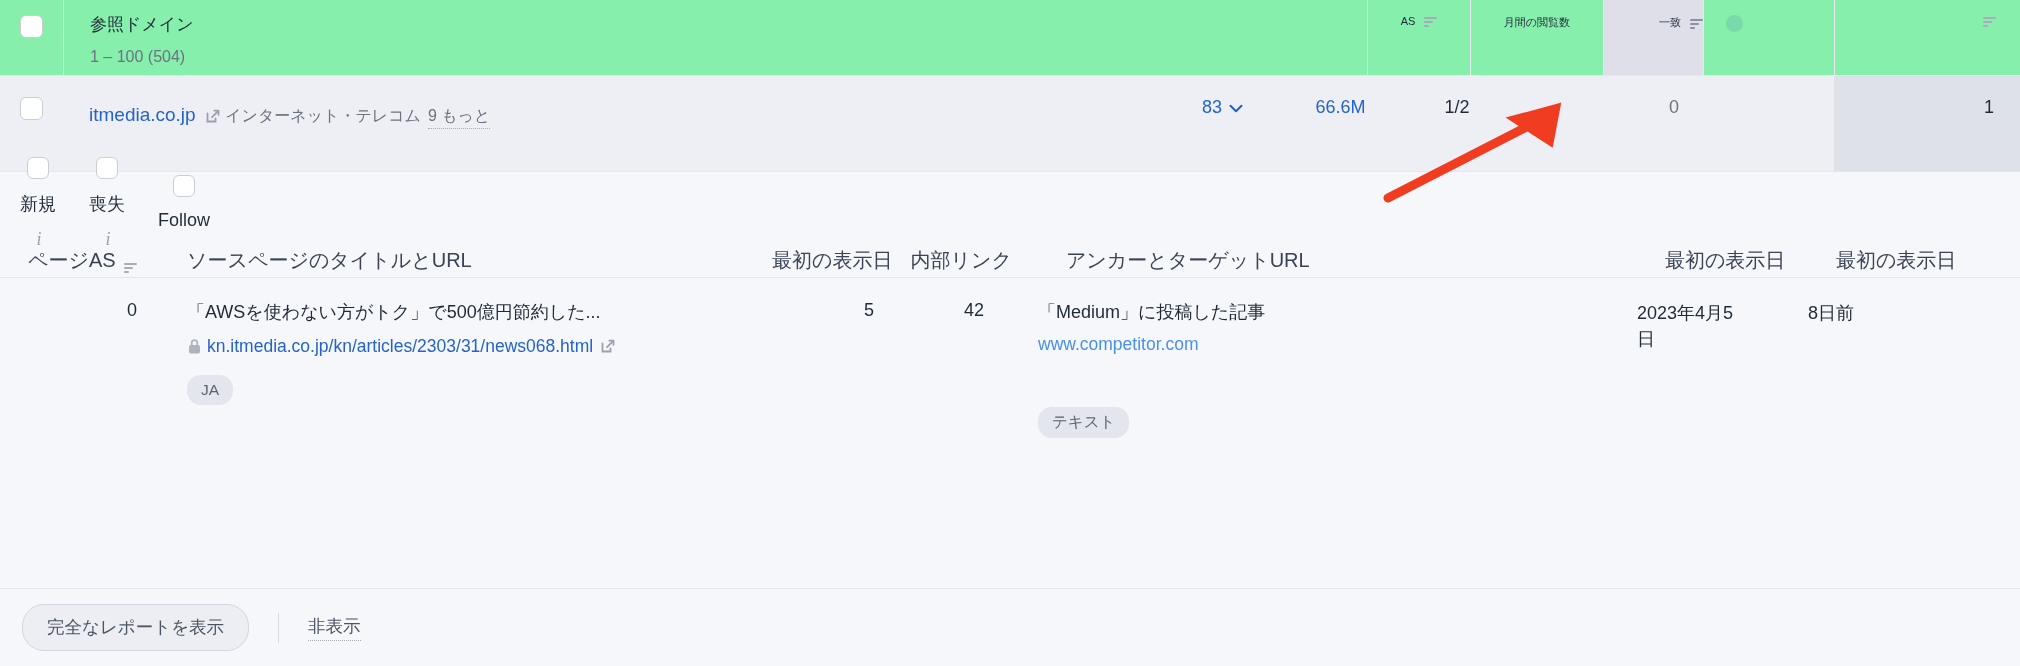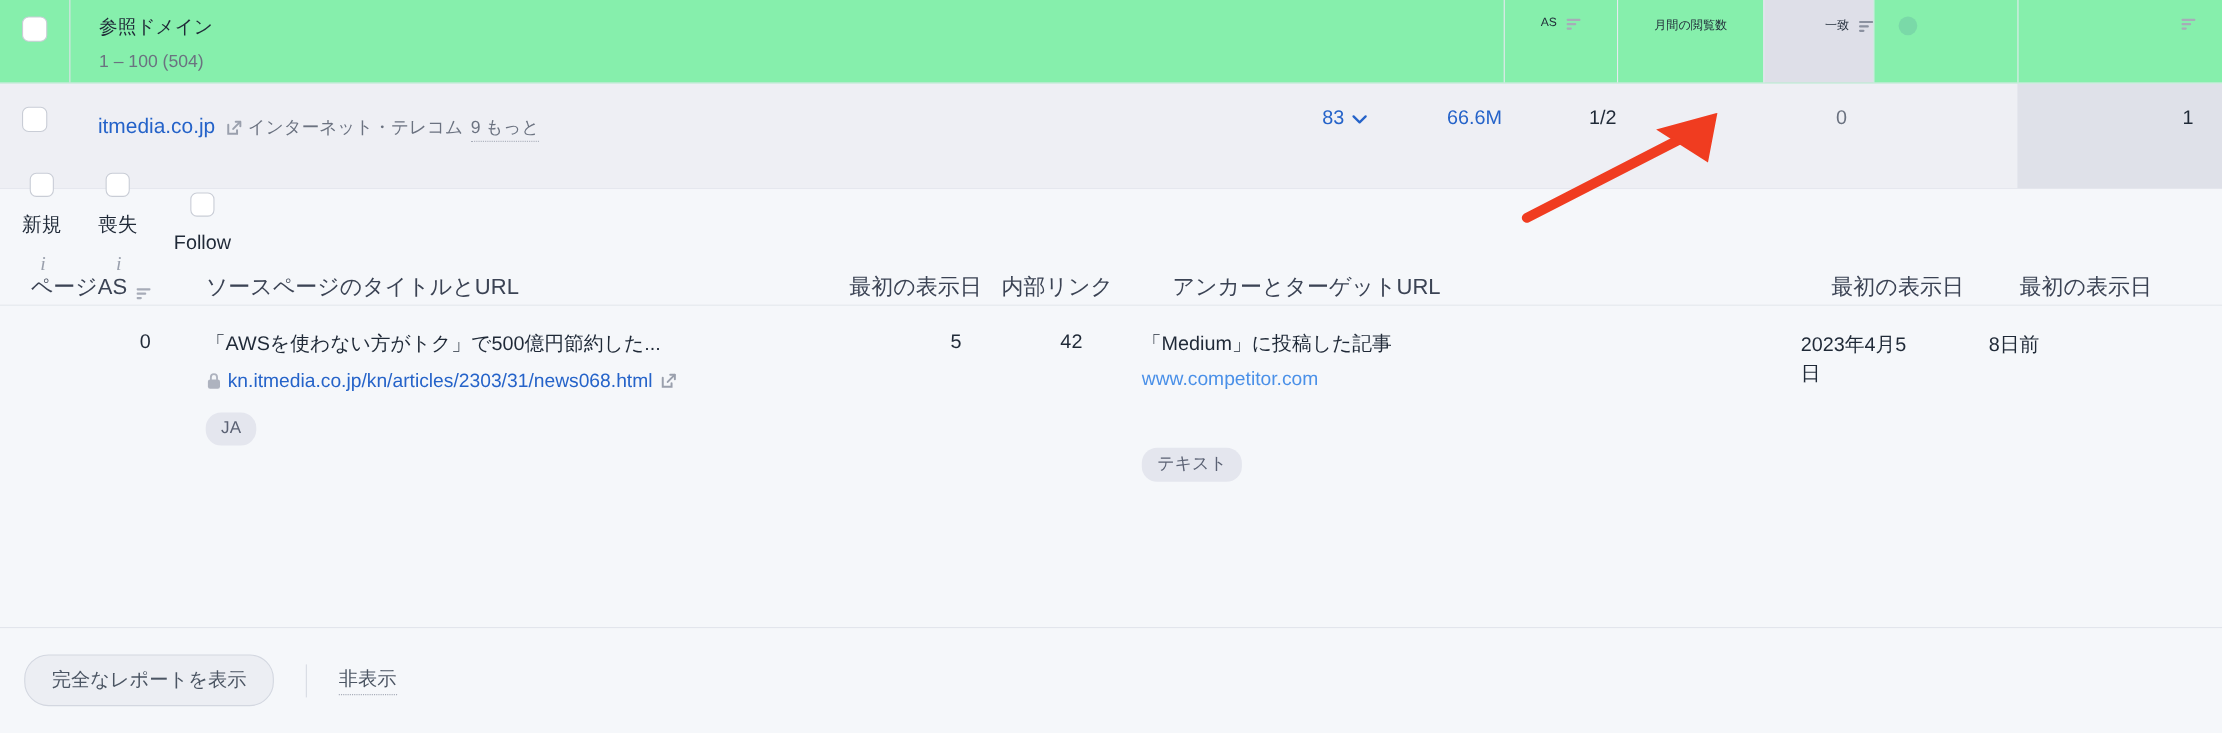--- a/index.html
+++ b/index.html
@@ -213,21 +213,21 @@
   .anchor-text { font-size: 18px; color: #1f2937; line-height: 1.4; }
   .anchor-url { margin-top: 9px; font-size: 17.5px; color: #4a90e8; cursor: pointer; }
   .anchor-pill-wrap { margin-top: 52px; }
   .date-val { font-size: 18px; color: #1f2937; line-height: 1.45; max-width: 112px; }
 
   
   .footer {
     position: absolute;
     left: 0; bottom: 0;
     width: 100%;
-    height: 96px;
+    height: 78px;
     display: flex;
     align-items: center;
     padding-left: 22px;
     border-top: 1px solid #e2e5ec;
     background: #f5f7fa;
   }
   .btn-outline {
     font-size: 17.5px;
     color: #4b5563;
     background: #eceef3;

